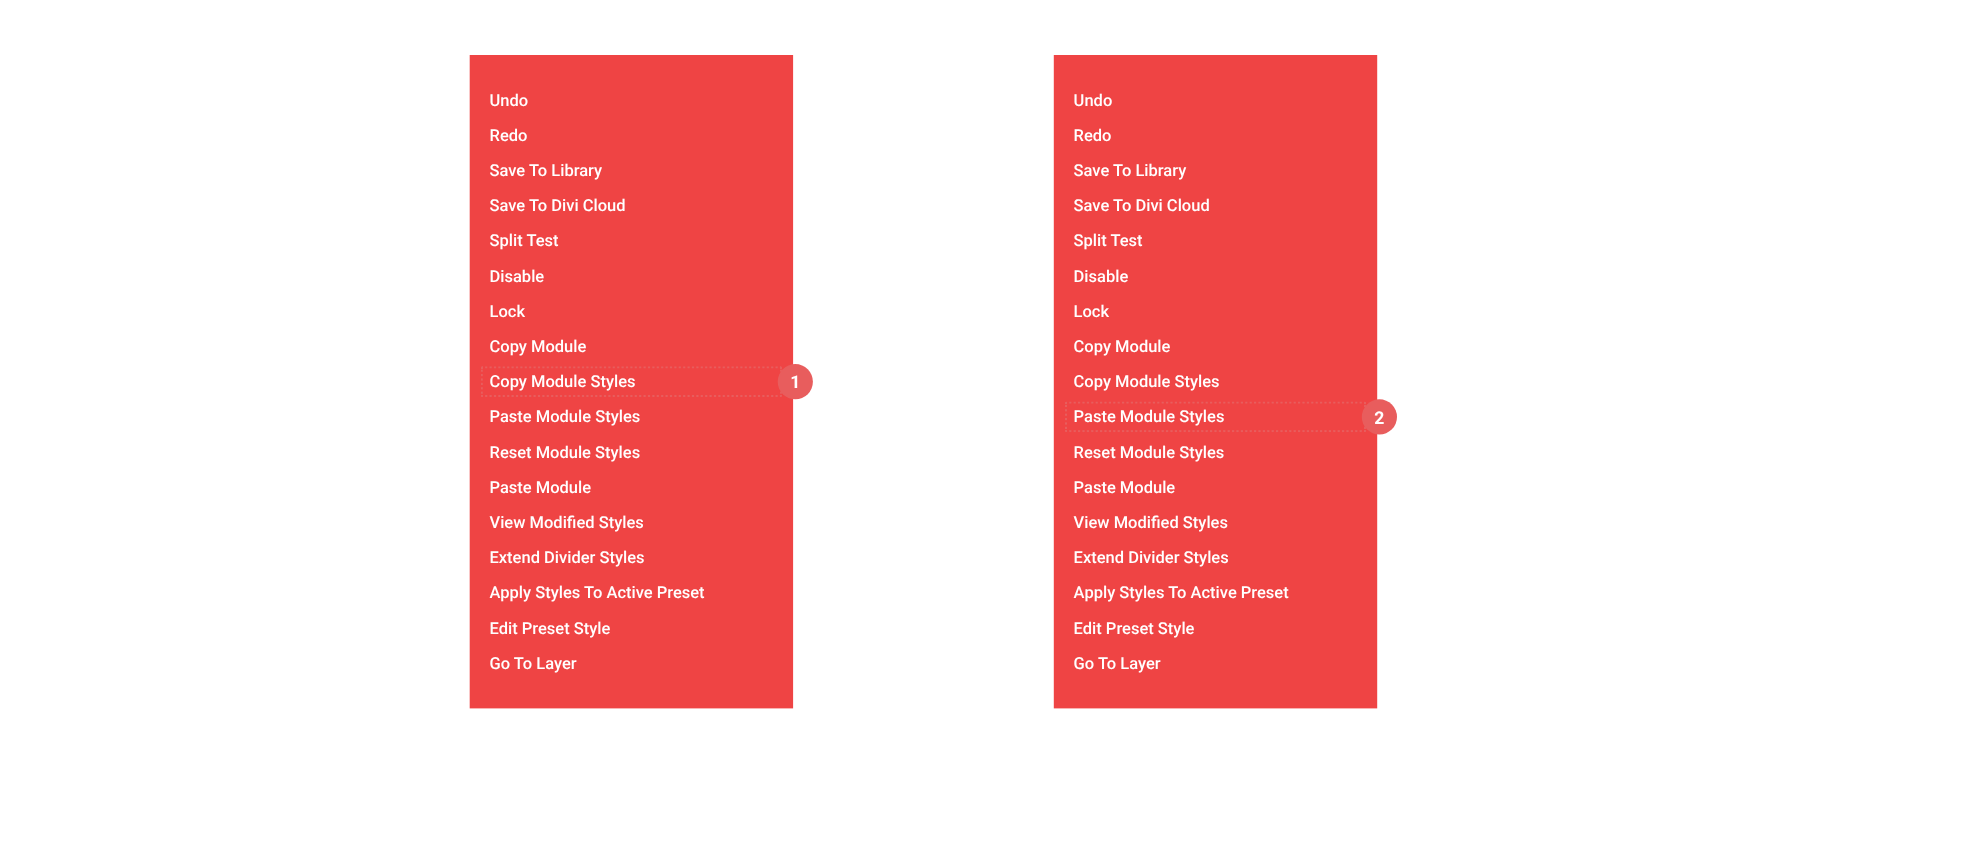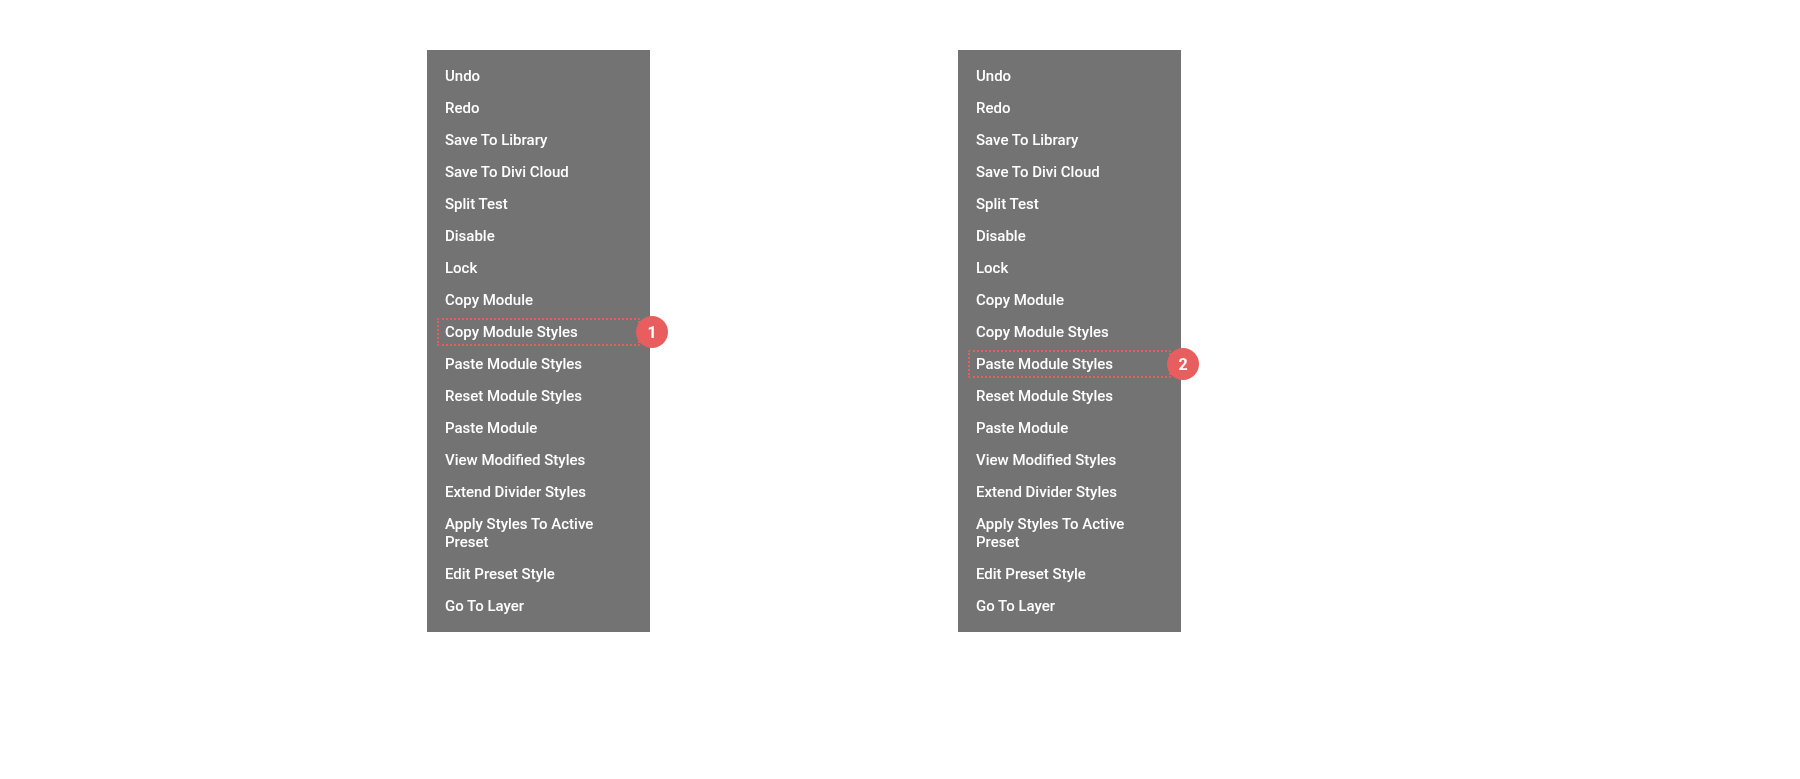--- a/index.html
+++ b/index.html
@@ -9,23 +9,23 @@
     }
     body {
       font-family: -apple-system, BlinkMacSystemFont, "Segoe UI", Roboto, Helvetica, Arial, sans-serif;
       background: #ffffff;
       width: 1800px;
       height: 779px;
       position: relative;
     }
     .menu {
       position: absolute;
-      background: #737373;
-      width: 223px;
-      padding: 10px 0;
+      background: #ef4444;
+      width: 294px;
+      padding: 25px 0;
     }
     .menu-item {
       padding: 7px 18px;
       color: #ffffff;
       font-size: 15px;
       font-weight: 500;
       cursor: pointer;
       position: relative;
     }
     .menu-item.highlighted {

